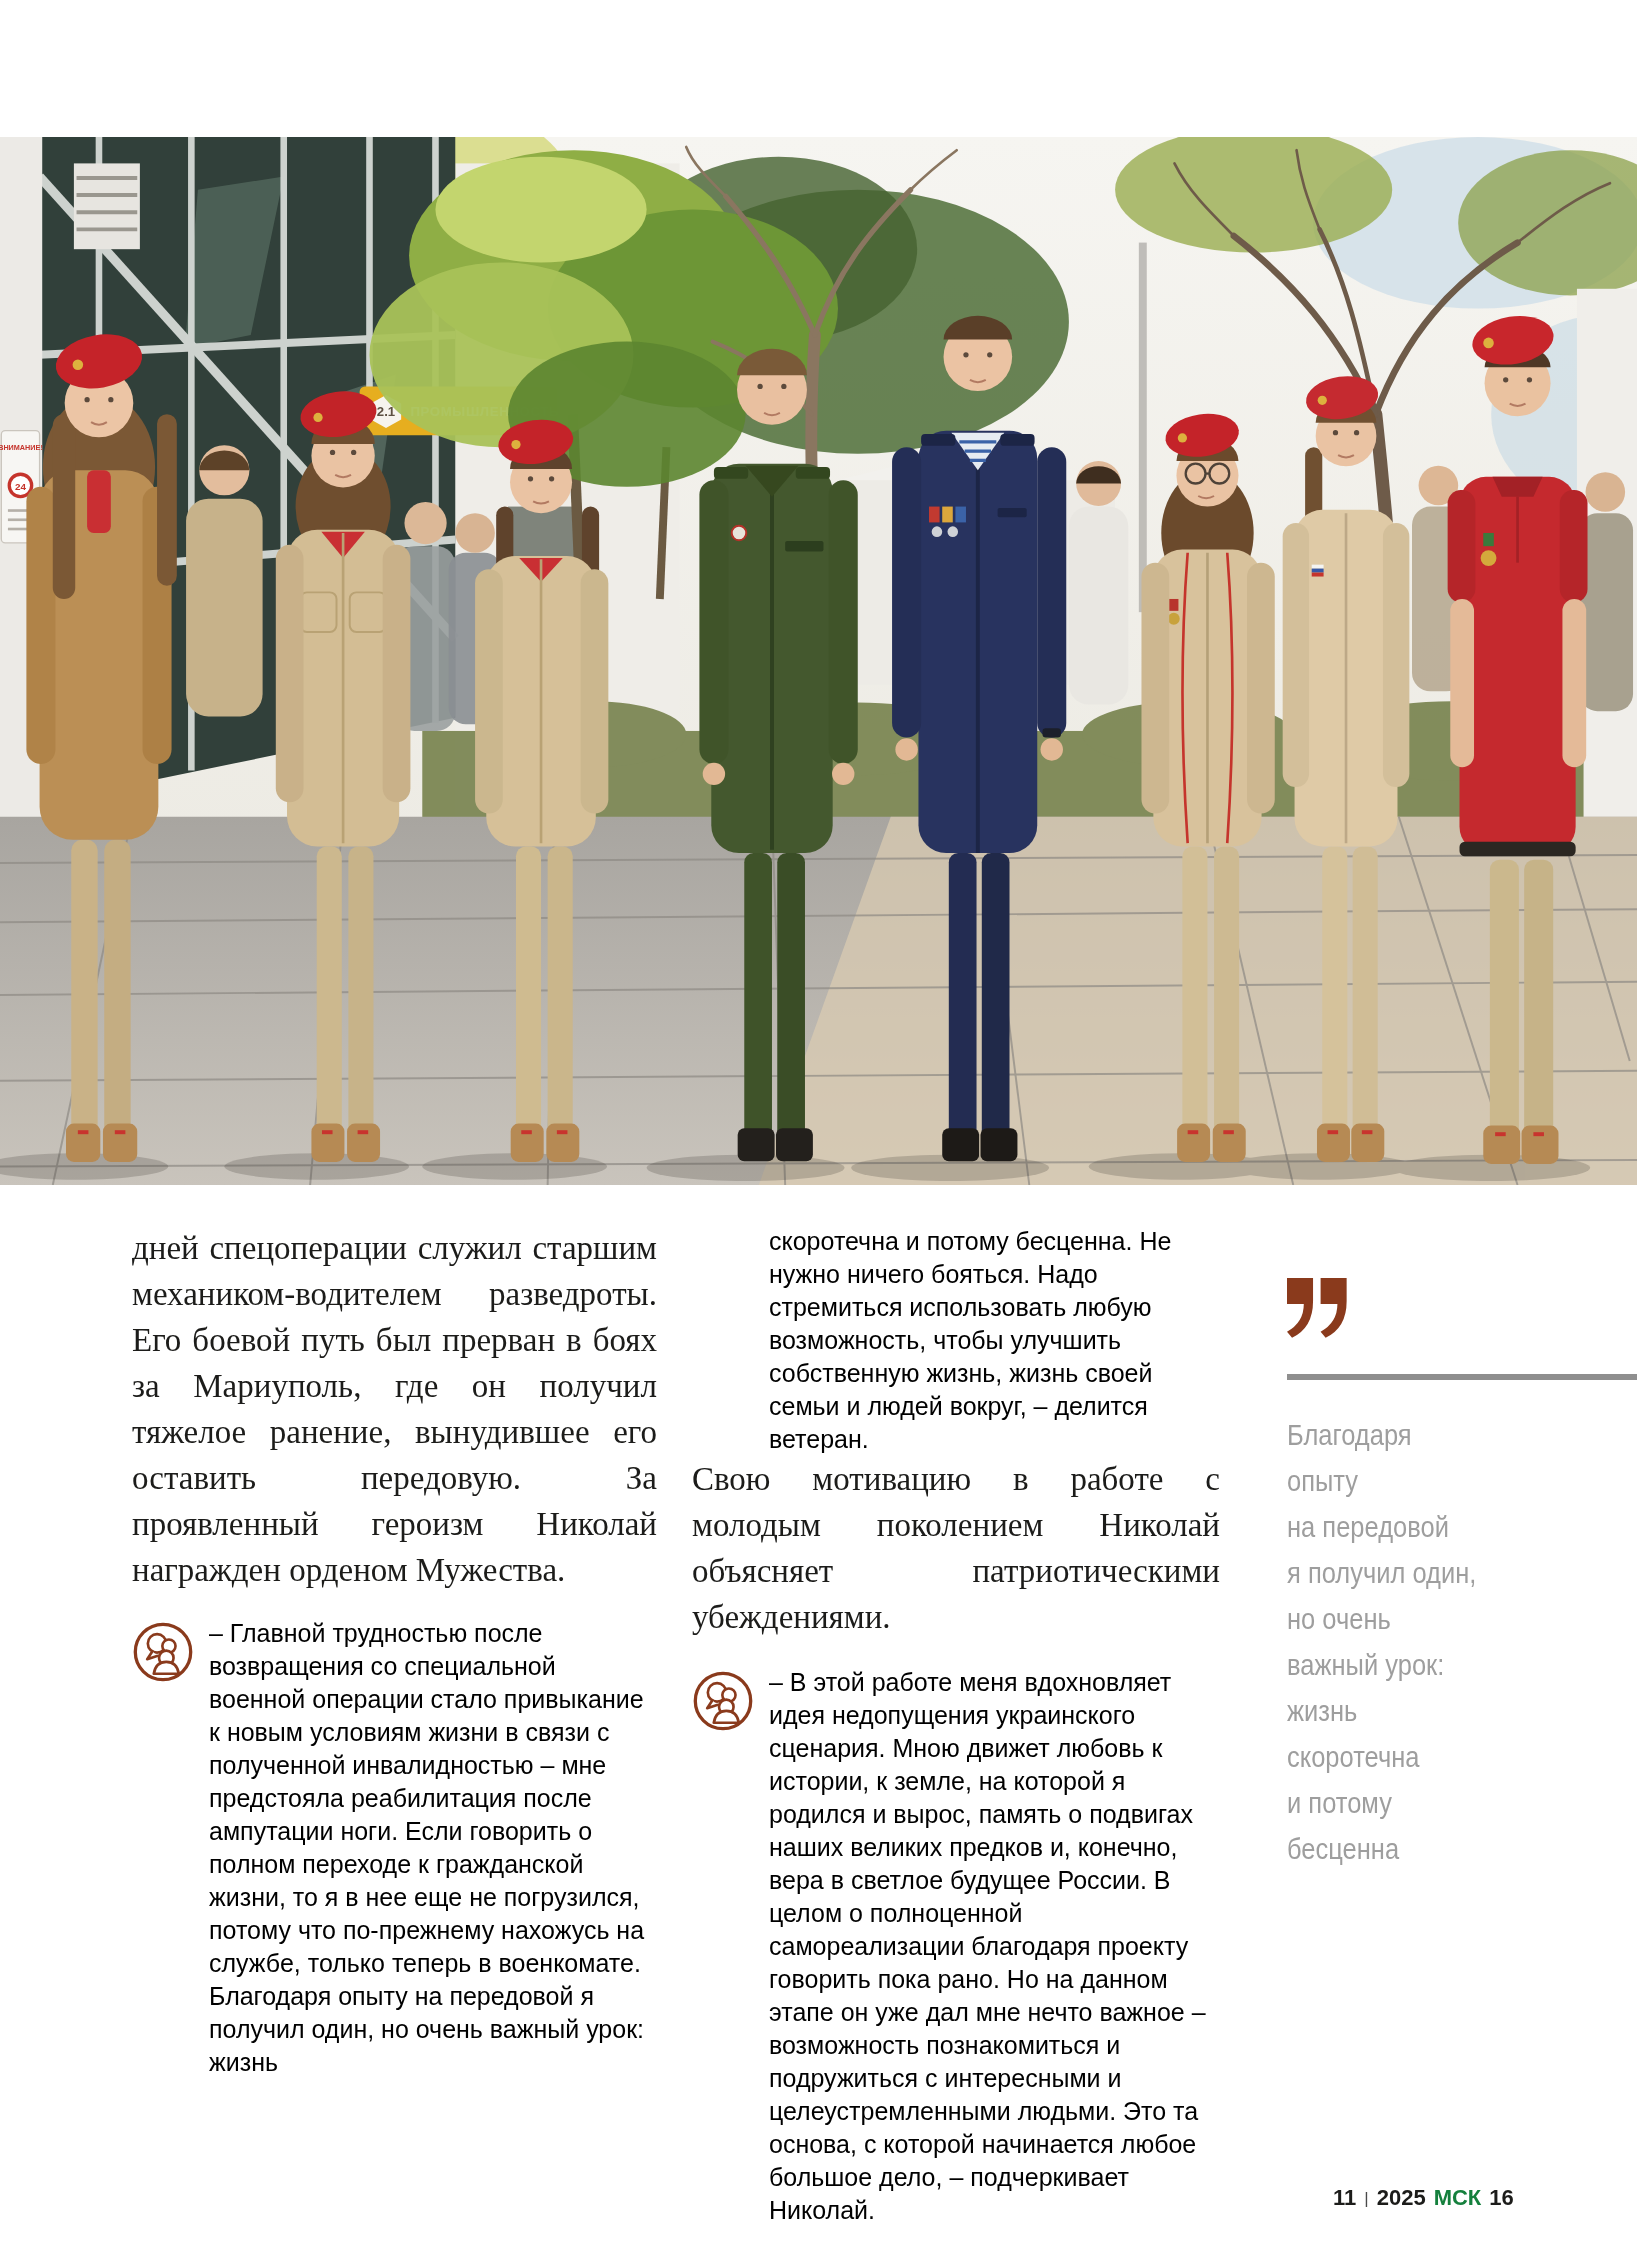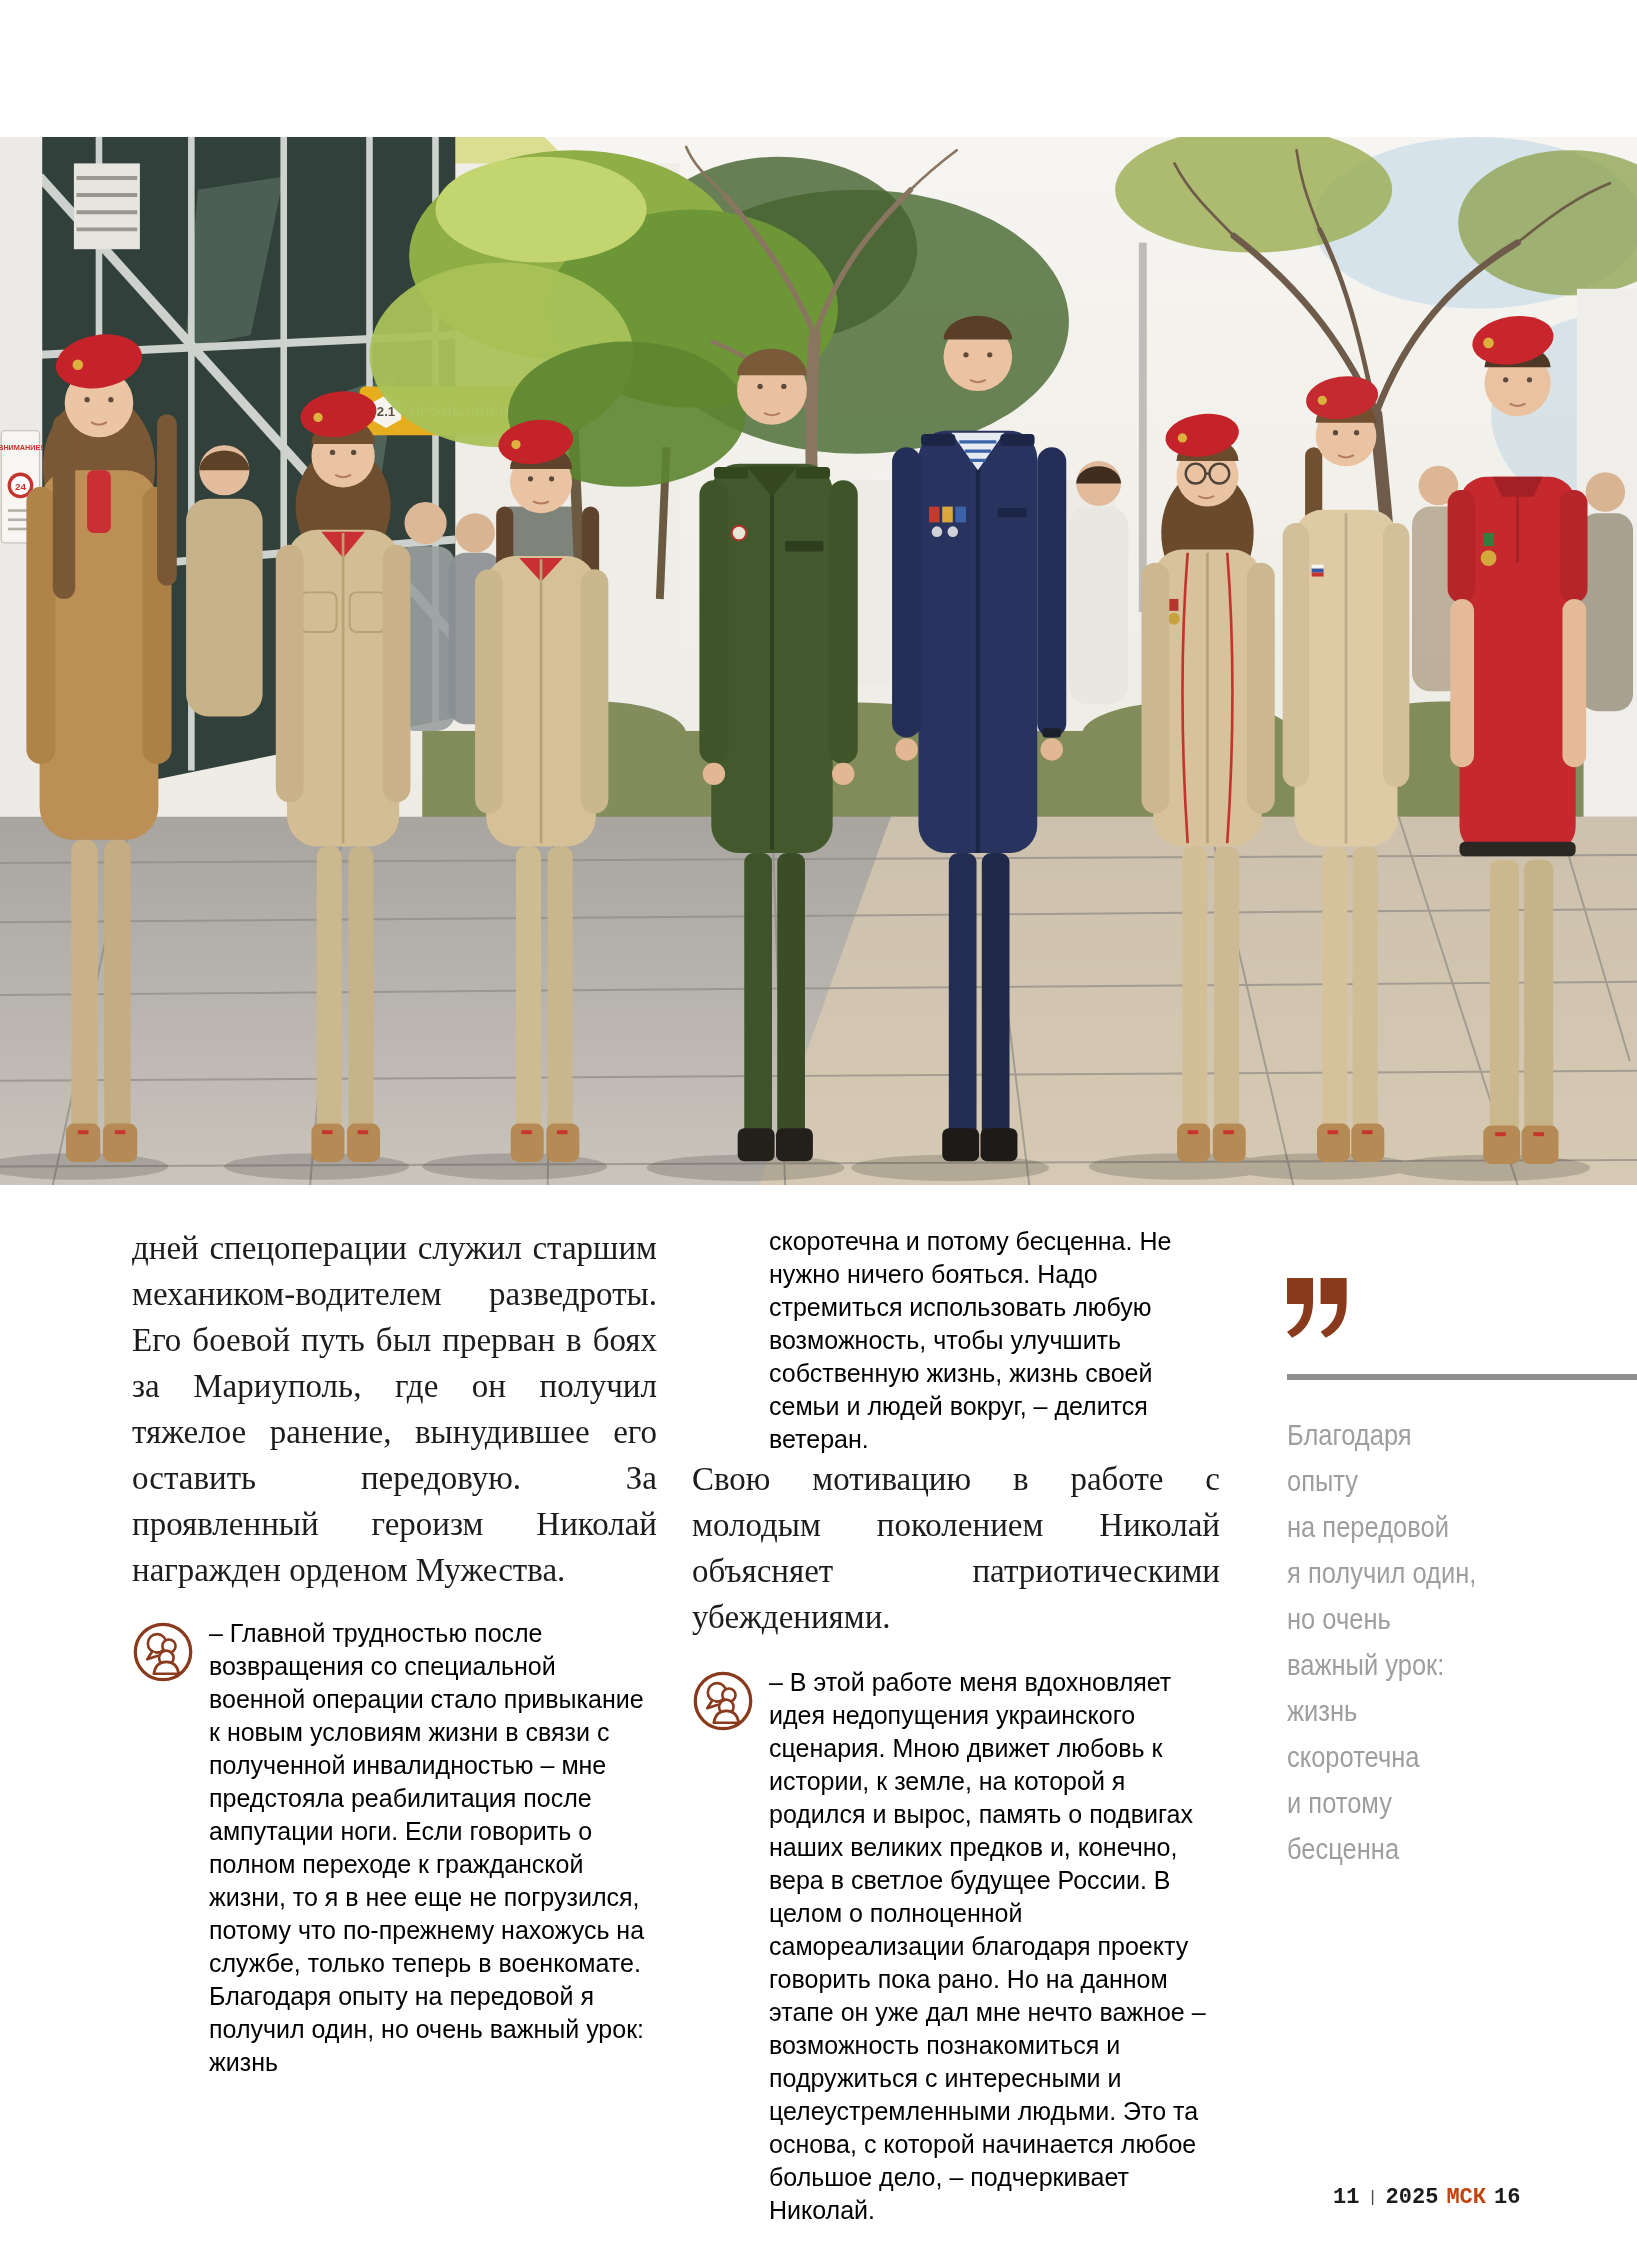--- a/index.html
+++ b/index.html
@@ -18,23 +18,23 @@
   .quote-text{font-family:"Liberation Sans","DejaVu Sans",sans-serif;font-size:25px;line-height:33px;
               color:#000000;text-align:left;}
   .quote-cont{padding-left:77px;}
   .pullquote{position:absolute;left:1287px;top:1277px;width:350px;}
   .pq-mark{display:block;width:63px;height:63px;}
   .pq-rule{margin-top:34px;height:6px;width:350px;background:#8f8f8f;}
   .pq-text{margin-top:32px;font-family:"Liberation Sans","DejaVu Sans",sans-serif;font-size:30px;
            line-height:46px;color:#9e9e9e;white-space:pre-line;transform:scaleX(0.85);
            transform-origin:left top;width:409px;}
   .pagefoot{position:absolute;left:1333px;top:2185px;display:flex;align-items:baseline;gap:8px;
-            font-family:Liberation Mono, monospace;font-size:22px;font-weight:700;color:#1c1c1a;}
+            font-family:Liberation Sans, sans-serif;font-size:22px;font-weight:700;color:#1c1c1a;}
   .f-sep{font-weight:400;font-size:17px;color:#4a4a4a;transform:translateY(-1.3px);}
-  .f-brand{color:#c2410c;}
+  .f-brand{color:#15803d;}
   svg text{font-family:"Liberation Sans","DejaVu Sans",sans-serif;}
 </style>
 </head>
 <body>
 
 <div id="page">
 
   <svg class="photo" viewBox="0 0 2481 1588" preserveAspectRatio="none">
     <defs>
       <linearGradient id="pavg" x1="0" y1="0" x2="0" y2="1">

